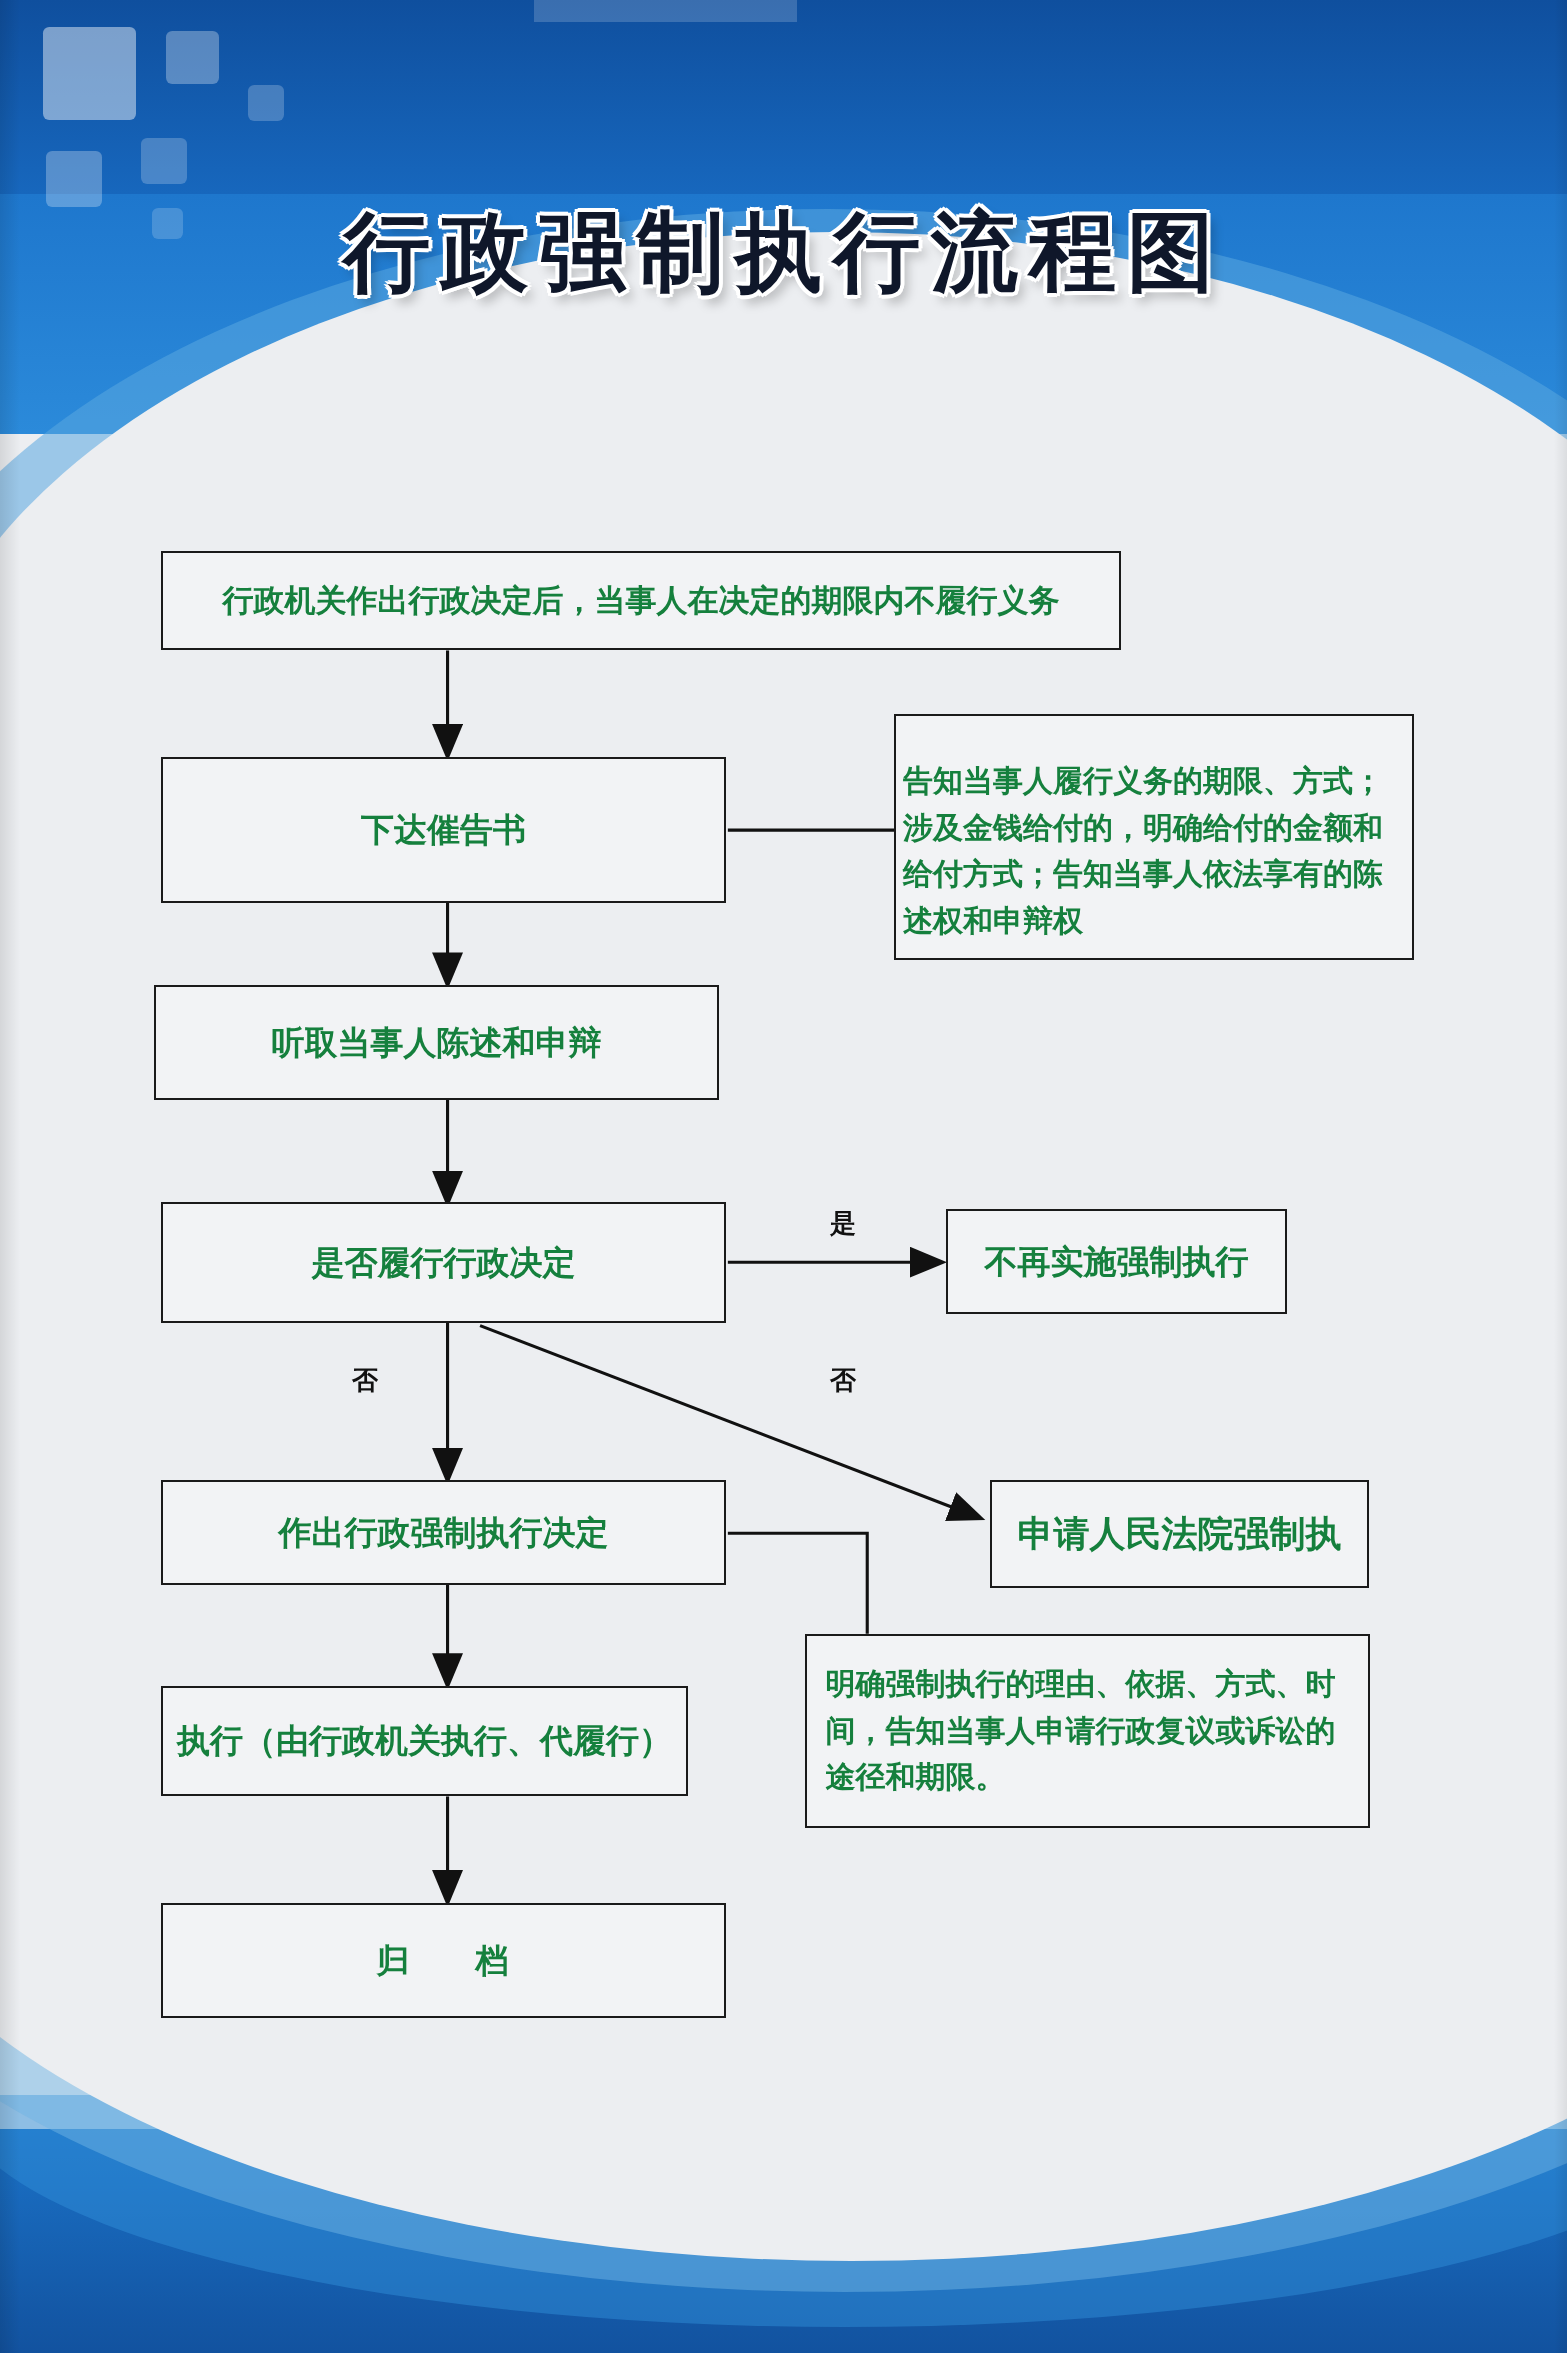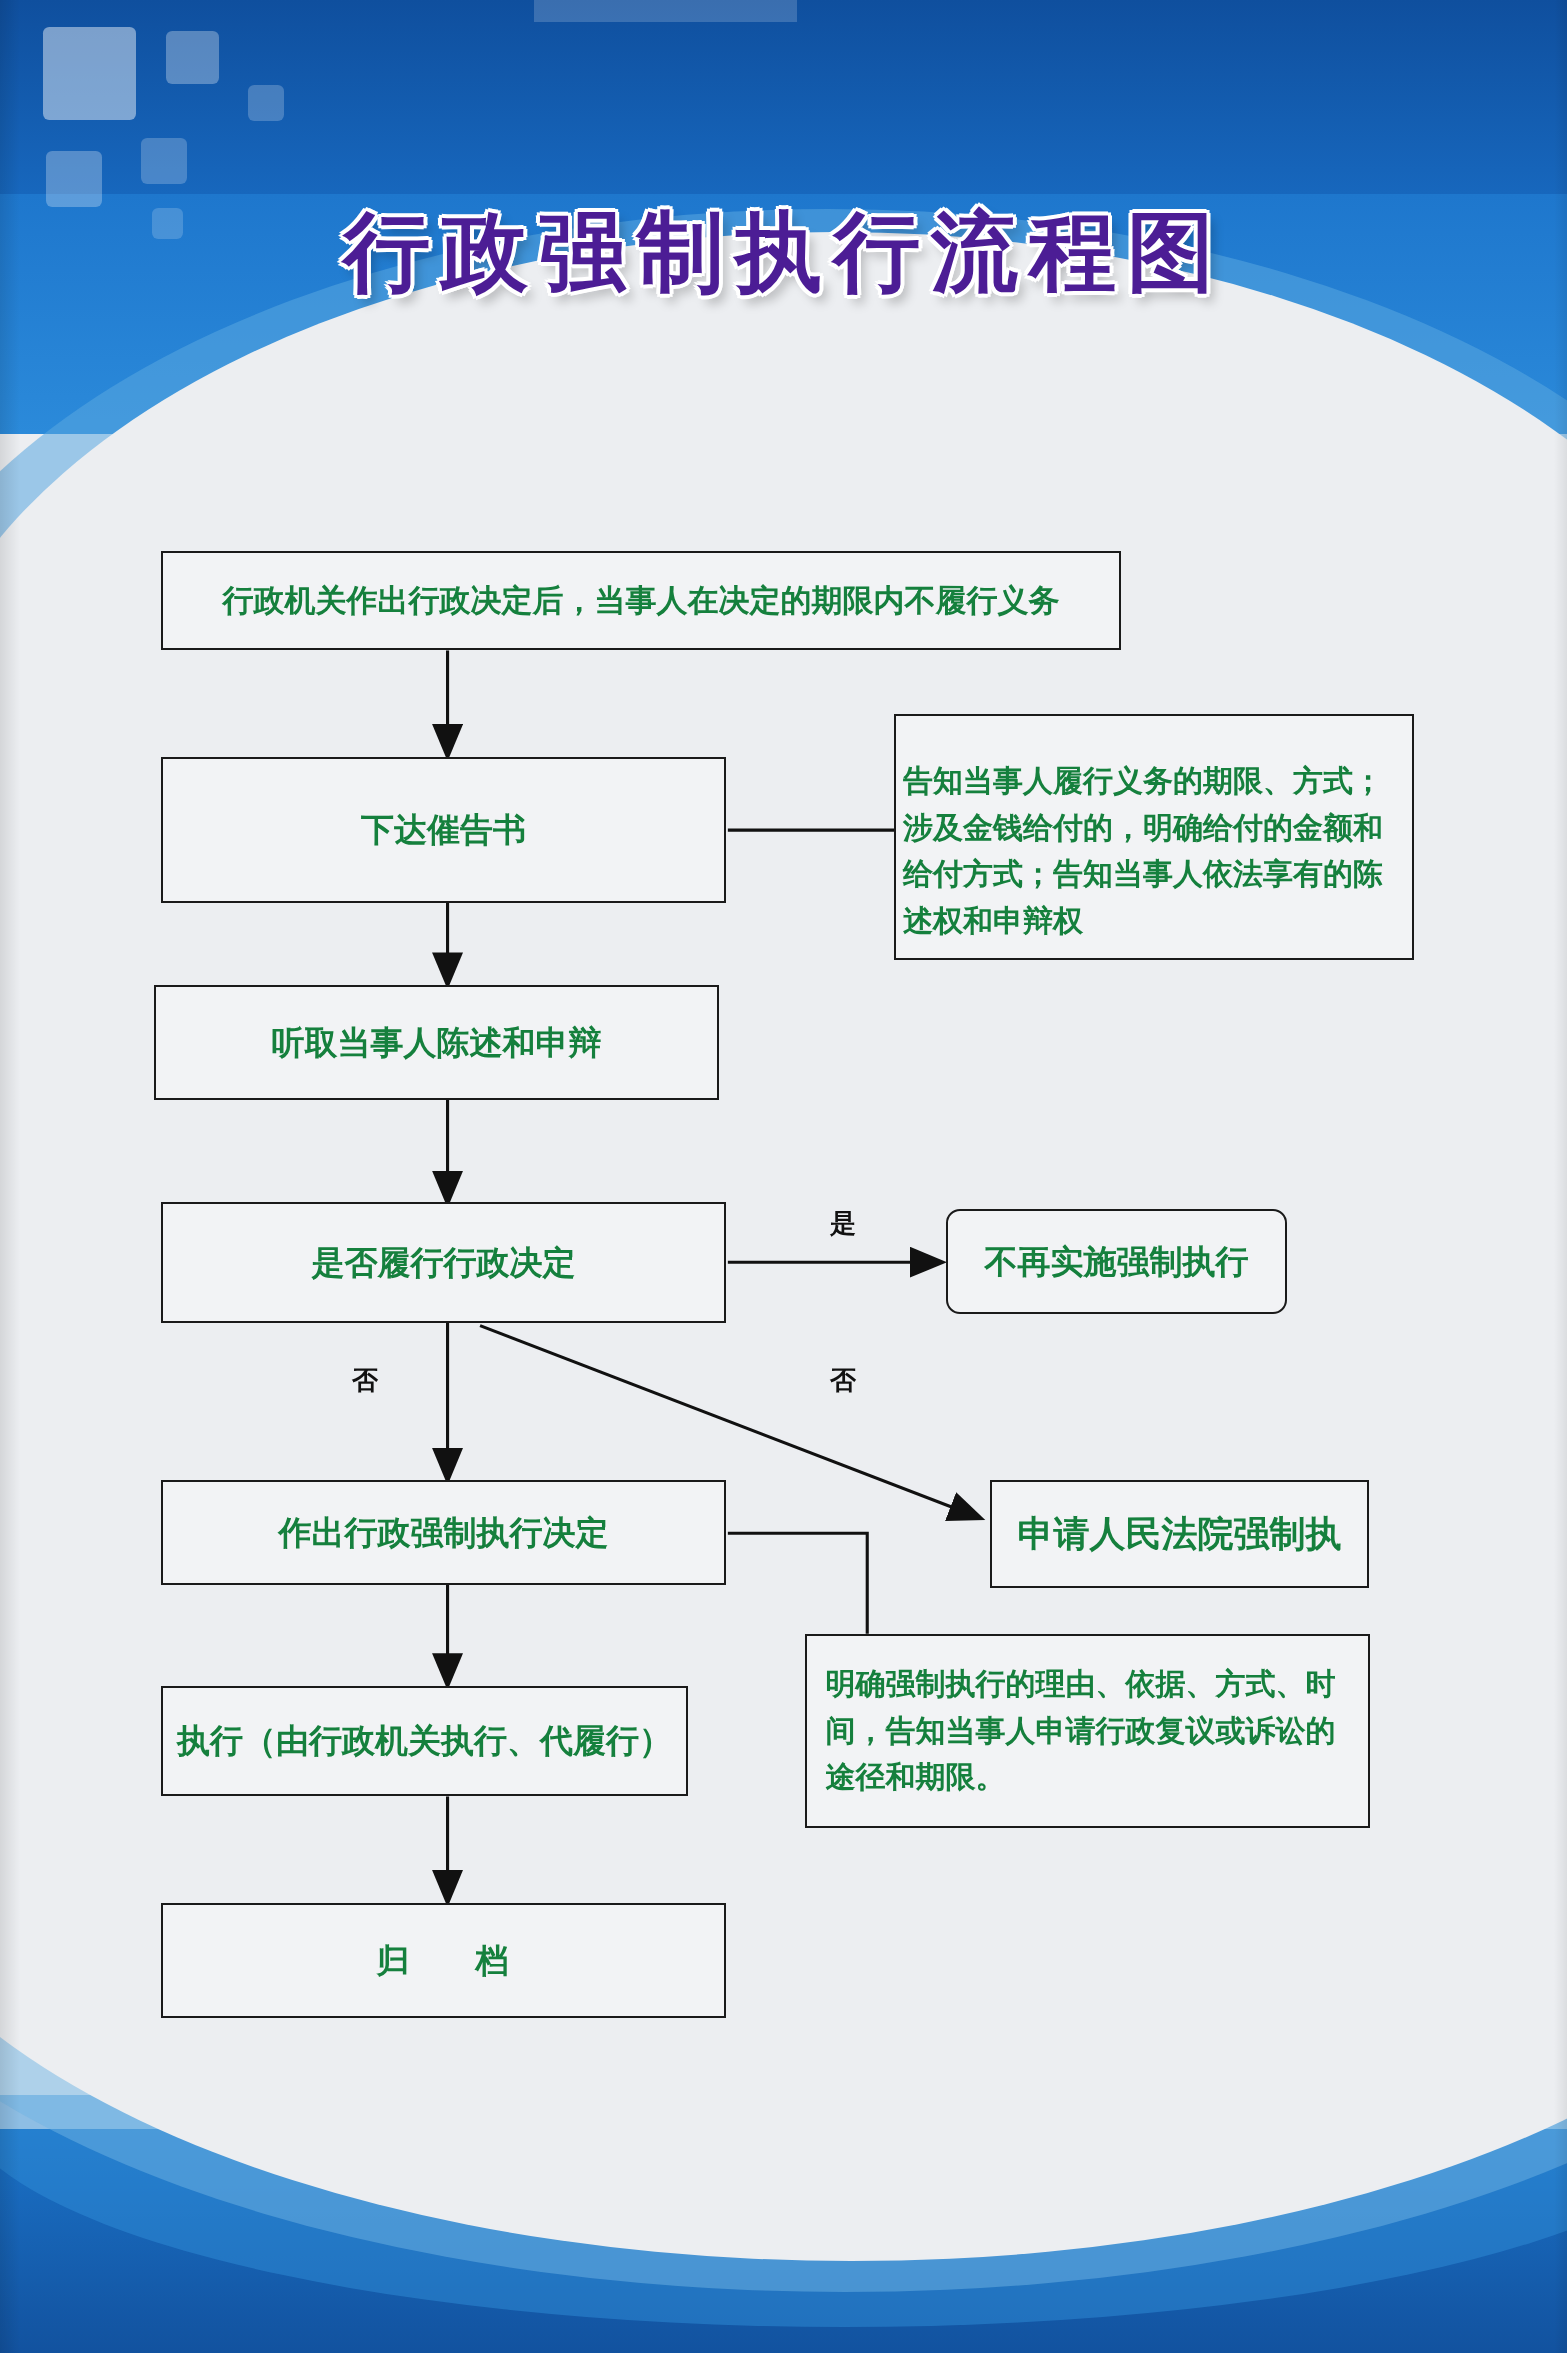--- a/index.html
+++ b/index.html
@@ -104,21 +104,21 @@
   
   #title {
     position: absolute;
     left: 0; top: 194px;
     width: 1568px;
     text-align: center;
     font-family: "DejaVu Sans", "Liberation Sans", sans-serif;
     font-weight: bold;
     font-size: 87px;
     letter-spacing: 11px;
-    color: #4c1d95;
+    color: #0f172a;
     text-shadow:
       -3.1px -3.1px 0 #ffffff, 3.1px -3.1px 0 #ffffff,
       -3.1px  3.1px 0 #ffffff, 3.1px  3.1px 0 #ffffff,
        0px -3.9px 0 #ffffff, 0px  3.9px 0 #ffffff,
       -3.9px  0px 0 #ffffff, 3.9px  0px 0 #ffffff,
        6.2px  7.7px 11px rgba(0,0,0,.25);
     white-space: nowrap;
   }
 
   
@@ -235,21 +235,21 @@
   </div>
 
   <div class="node" style="left:154px; top:985px; width:565px; height:115px; font-size:33px;">
     <span>听取当事人陈述和申辩</span>
   </div>
 
   <div class="node" style="left:161px; top:1202px; width:565px; height:121px; font-size:33px;">
     <span>是否履行行政决定</span>
   </div>
 
-  <div class="node" style="left:946px; top:1209px; width:341px; height:105px; font-size:33px;border-radius:14px;">
+  <div class="node" style="left:946px; top:1209px; width:341px; height:105px; font-size:33px;">
     <span>不再实施强制执行</span>
   </div>
 
   <div class="node" style="left:161px; top:1480px; width:565px; height:105px; font-size:33px;">
     <span>作出行政强制执行决定</span>
   </div>
 
   <div class="node" style="left:990px; top:1480px; width:379px; height:108px; font-size:36px;">
     <span>申请人民法院强制执</span>
   </div>

